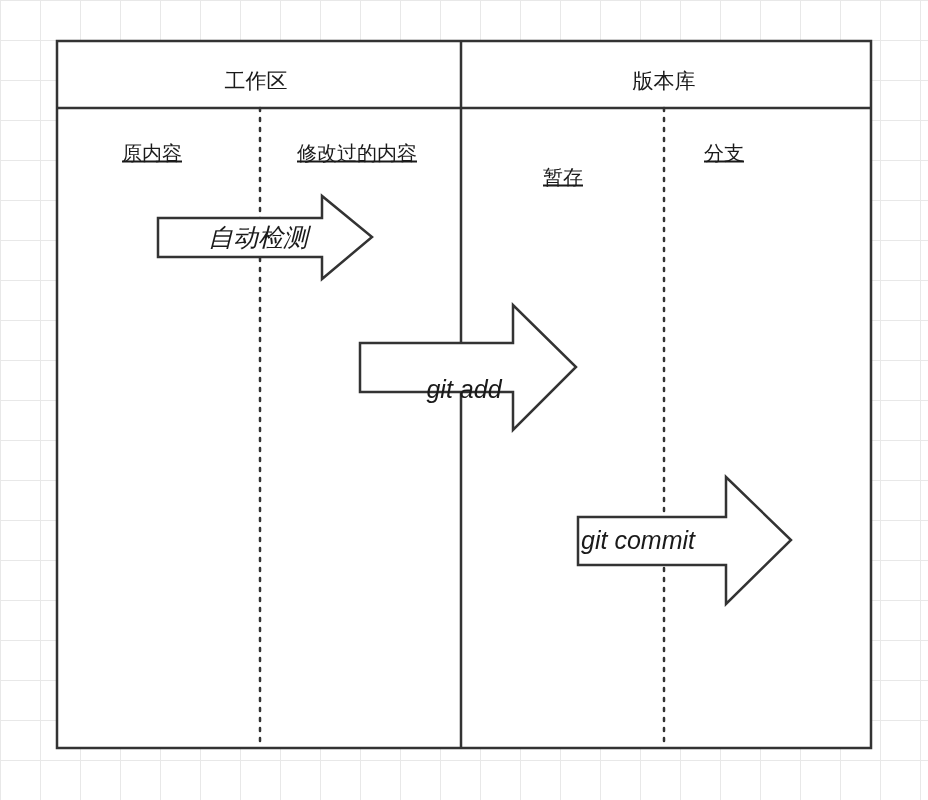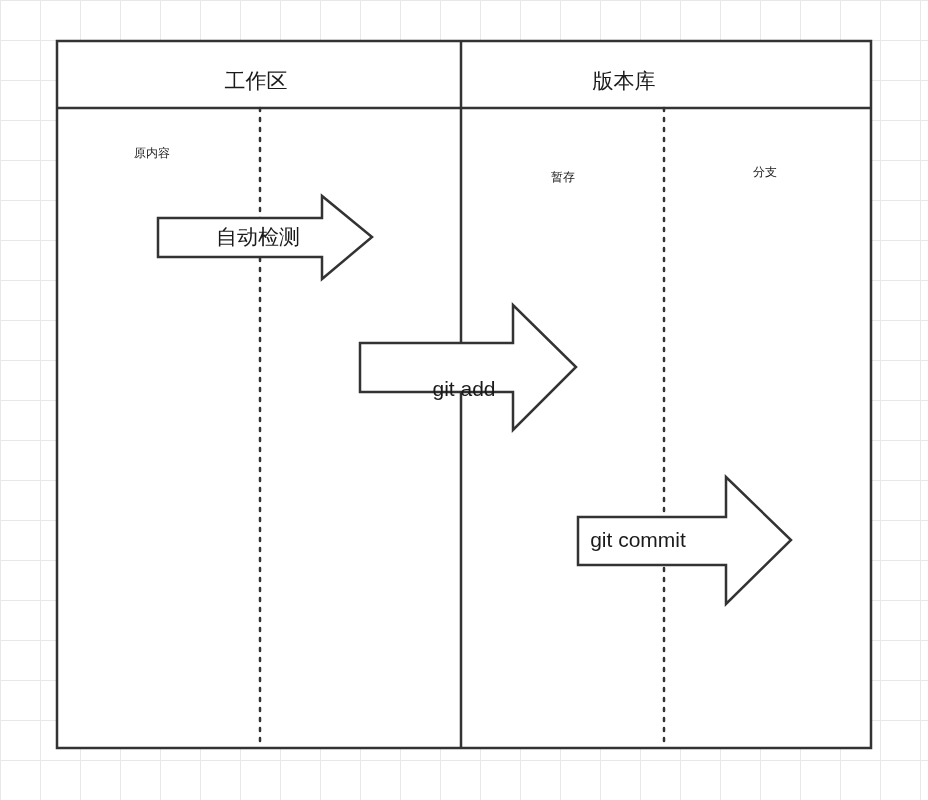--- a/index.html
+++ b/index.html
@@ -34,26 +34,28 @@
     color: #1a1a1a;
     white-space: nowrap;
     transform: translate(-50%, -50%);
     text-align: center;
   }
   .col-header {
     font-size: 21px;
     font-weight: 400;
   }
   .col-sub {
-    font-size: 12px;
+    font-size: 20px;
     font-weight: 400;
+    text-decoration: underline;
   }
   .arrow-label {
-    font-size: 21px;
+    font-size: 25px;
     font-weight: 400;
+    font-style: italic;
   }
 </style>
 </head>
 <body>
 
 <div id="diagram-root">
 
   <svg class="svg-layer" width="928" height="800" viewBox="0 0 928 800">
 
     <rect x="57" y="41" width="814" height="707" fill="#ffffff" stroke="#333333" stroke-width="2.5"></rect>
@@ -67,23 +69,24 @@
     <line x1="664" y1="108" x2="664" y2="748" stroke="#333333" stroke-width="2.5" stroke-dasharray="3 7" stroke-linecap="round"></line>
 
     <polygon points="158,218 322,218 322,196 372,237 322,279 322,257 158,257" fill="#ffffff" stroke="#333333" stroke-width="2.5" stroke-linejoin="miter"></polygon>
 
     <polygon points="360,343 513,343 513,305 576,367 513,430 513,392 360,392" fill="#ffffff" stroke="#333333" stroke-width="2.5" stroke-linejoin="miter"></polygon>
 
     <polygon points="578,517 726,517 726,477 791,540 726,604 726,565 578,565" fill="#ffffff" stroke="#333333" stroke-width="2.5" stroke-linejoin="miter"></polygon>
   </svg>
 
   <div class="lbl col-header" style="left:256px; top:81px;">工作区</div>
-  <div class="lbl col-header" style="left:624px; top:81px;text-align:center;">版本库</div>
+  <div class="lbl col-header" style="left:664px; top:81px;text-align:center;">版本库</div>
 
   <div class="lbl col-sub" style="left:152px; top:153px;">原内容</div>
+  <div class="lbl col-sub" style="left:357px; top:153px;">修改过的内容</div>
   <div class="lbl col-sub" style="left:563px; top:153px;margin-top:24px;">暂存</div>
-  <div class="lbl col-sub" style="left:765px; top:153px;margin-top:19px;">分支</div>
+  <div class="lbl col-sub" style="left:724px; top:153px;">分支</div>
 
   <div class="lbl arrow-label" style="left:258px; top:237px;">自动检测</div>
   <div class="lbl arrow-label" style="left:464px; top:389px;">git add</div>
   <div class="lbl arrow-label" style="left:638px; top:540px;">git commit</div>
 
 </div>
 
 </body></html>

